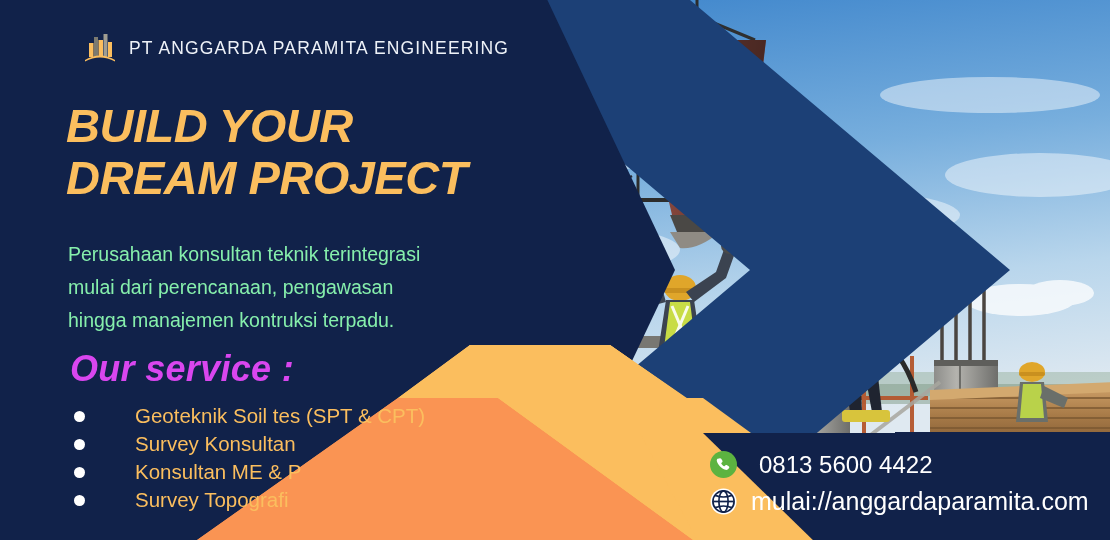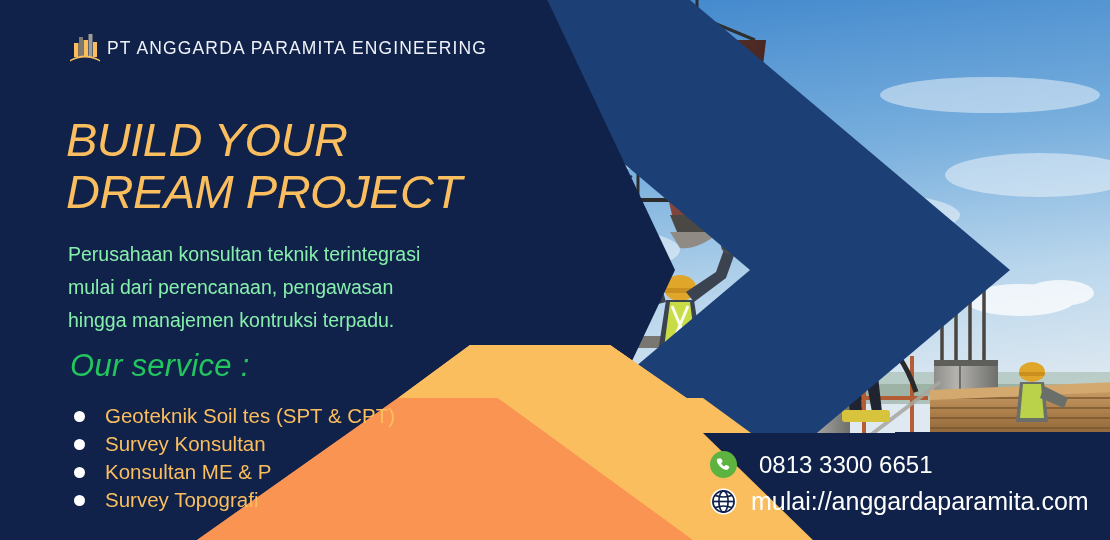--- a/index.html
+++ b/index.html
@@ -29,68 +29,69 @@
   .shape{position:absolute;left:0;top:0;width:1110px;height:540px;}
   .shape svg{display:block;width:1110px;height:540px;}
 
   
   .content{
     position:absolute;left:0;top:0;
     width:540px;height:540px;
   }
 
   .logo-row{
-    position:absolute;left:68px;top:31px;
-    display:flex;align-items:center;gap:5px;
+    position:absolute;left:83px;top:31px;
+    display:flex;align-items:center;gap:12px;
   }
   .logo-mark{width:34px;height:34px;flex:none;}
   .logo-text{
     color:#eef2f8;
     font-size:17.5px;
     letter-spacing:1.15px;
     font-weight:400;
     white-space:nowrap;
   }
 
   .headline{
-    position:absolute;left:66px;top:114px;
+    position:absolute;left:66px;top:100px;
     color:#fbbe5e;
     font-size:47px;
     line-height:52px;
-    font-weight:normal;
+    font-weight:bold;
     font-style:italic;
     letter-spacing:-0.5px;
     white-space:pre-line;
   }
 
   .subhead{
     position:absolute;left:68px;top:238px;
     width:420px;
     color:#86efac;
     font-size:19.5px;
     line-height:33px;
     white-space:pre-line;
   }
 
   .service-title{
     position:absolute;left:70px;top:348px;
-    color:#22c55e;
-    font-size:31px;
-    font-weight:normal;
+    color:#d946ef;
+    font-size:36px;
+    font-weight:bold;
     font-style:italic;
     letter-spacing:0.3px;
   }
 
   .service-list{
     position:absolute;left:74px;top:402px;
     margin:0;padding:0;list-style:none;
   }
   .service-item{
     display:flex;align-items:center;
     height:28px;
+    gap:30px;
   }
   .bullet{
     width:11px;height:11px;border-radius:50%;
     background:#ffffff;flex:none;margin-right:20px;
   }
   .service-label{
     color:#fbbe5e;
     font-size:20.5px;
     line-height:28px;
     white-space:nowrap;
@@ -387,21 +388,21 @@
   </div>
 
   <div class="contacts">
     <div class="contact-row">
       <span class="contact-icon">
         <svg viewBox="0 0 29 29" aria-hidden="true">
           <circle cx="14.5" cy="14.5" r="13.5" fill="#5cb340"></circle>
           <path d="M10.2 8.6c.6-.6 1.5-.5 2 .2l1.1 1.6c.4.6.3 1.3-.2 1.8l-.7.7c-.2.2-.2.4-.1.6.5 1.1 1.6 2.2 2.7 2.7.2.1.5.1.6-.1l.7-.7c.5-.5 1.2-.6 1.8-.2l1.6 1.1c.7.5.8 1.4.2 2l-.9.9c-.7.7-1.7.9-2.6.6-2-.7-3.9-1.8-5.3-3.3-1.5-1.5-2.6-3.3-3.2-5.2-.3-.9-.1-1.9.6-2.6z" fill="#ffffff"></path>
         </svg>
       </span>
-      <span class="contact-text phone">0813 3300 6651</span>
+      <span class="contact-text phone">0813 5600 4422</span>
     </div>
     <div class="contact-row">
       <span class="contact-icon">
         <svg viewBox="0 0 29 29" aria-hidden="true">
           <circle cx="14.5" cy="14.5" r="13" fill="#ffffff"></circle>
           <g stroke="#11224a" stroke-width="1.7" fill="none">
             <circle cx="14.5" cy="14.5" r="10.6"></circle>
             <ellipse cx="14.5" cy="14.5" rx="4.6" ry="10.6"></ellipse>
             <line x1="4.2" y1="14.5" x2="24.8" y2="14.5"></line>
             <path d="M6.2 8.4 Q14.5 11.6 22.8 8.4"></path>

